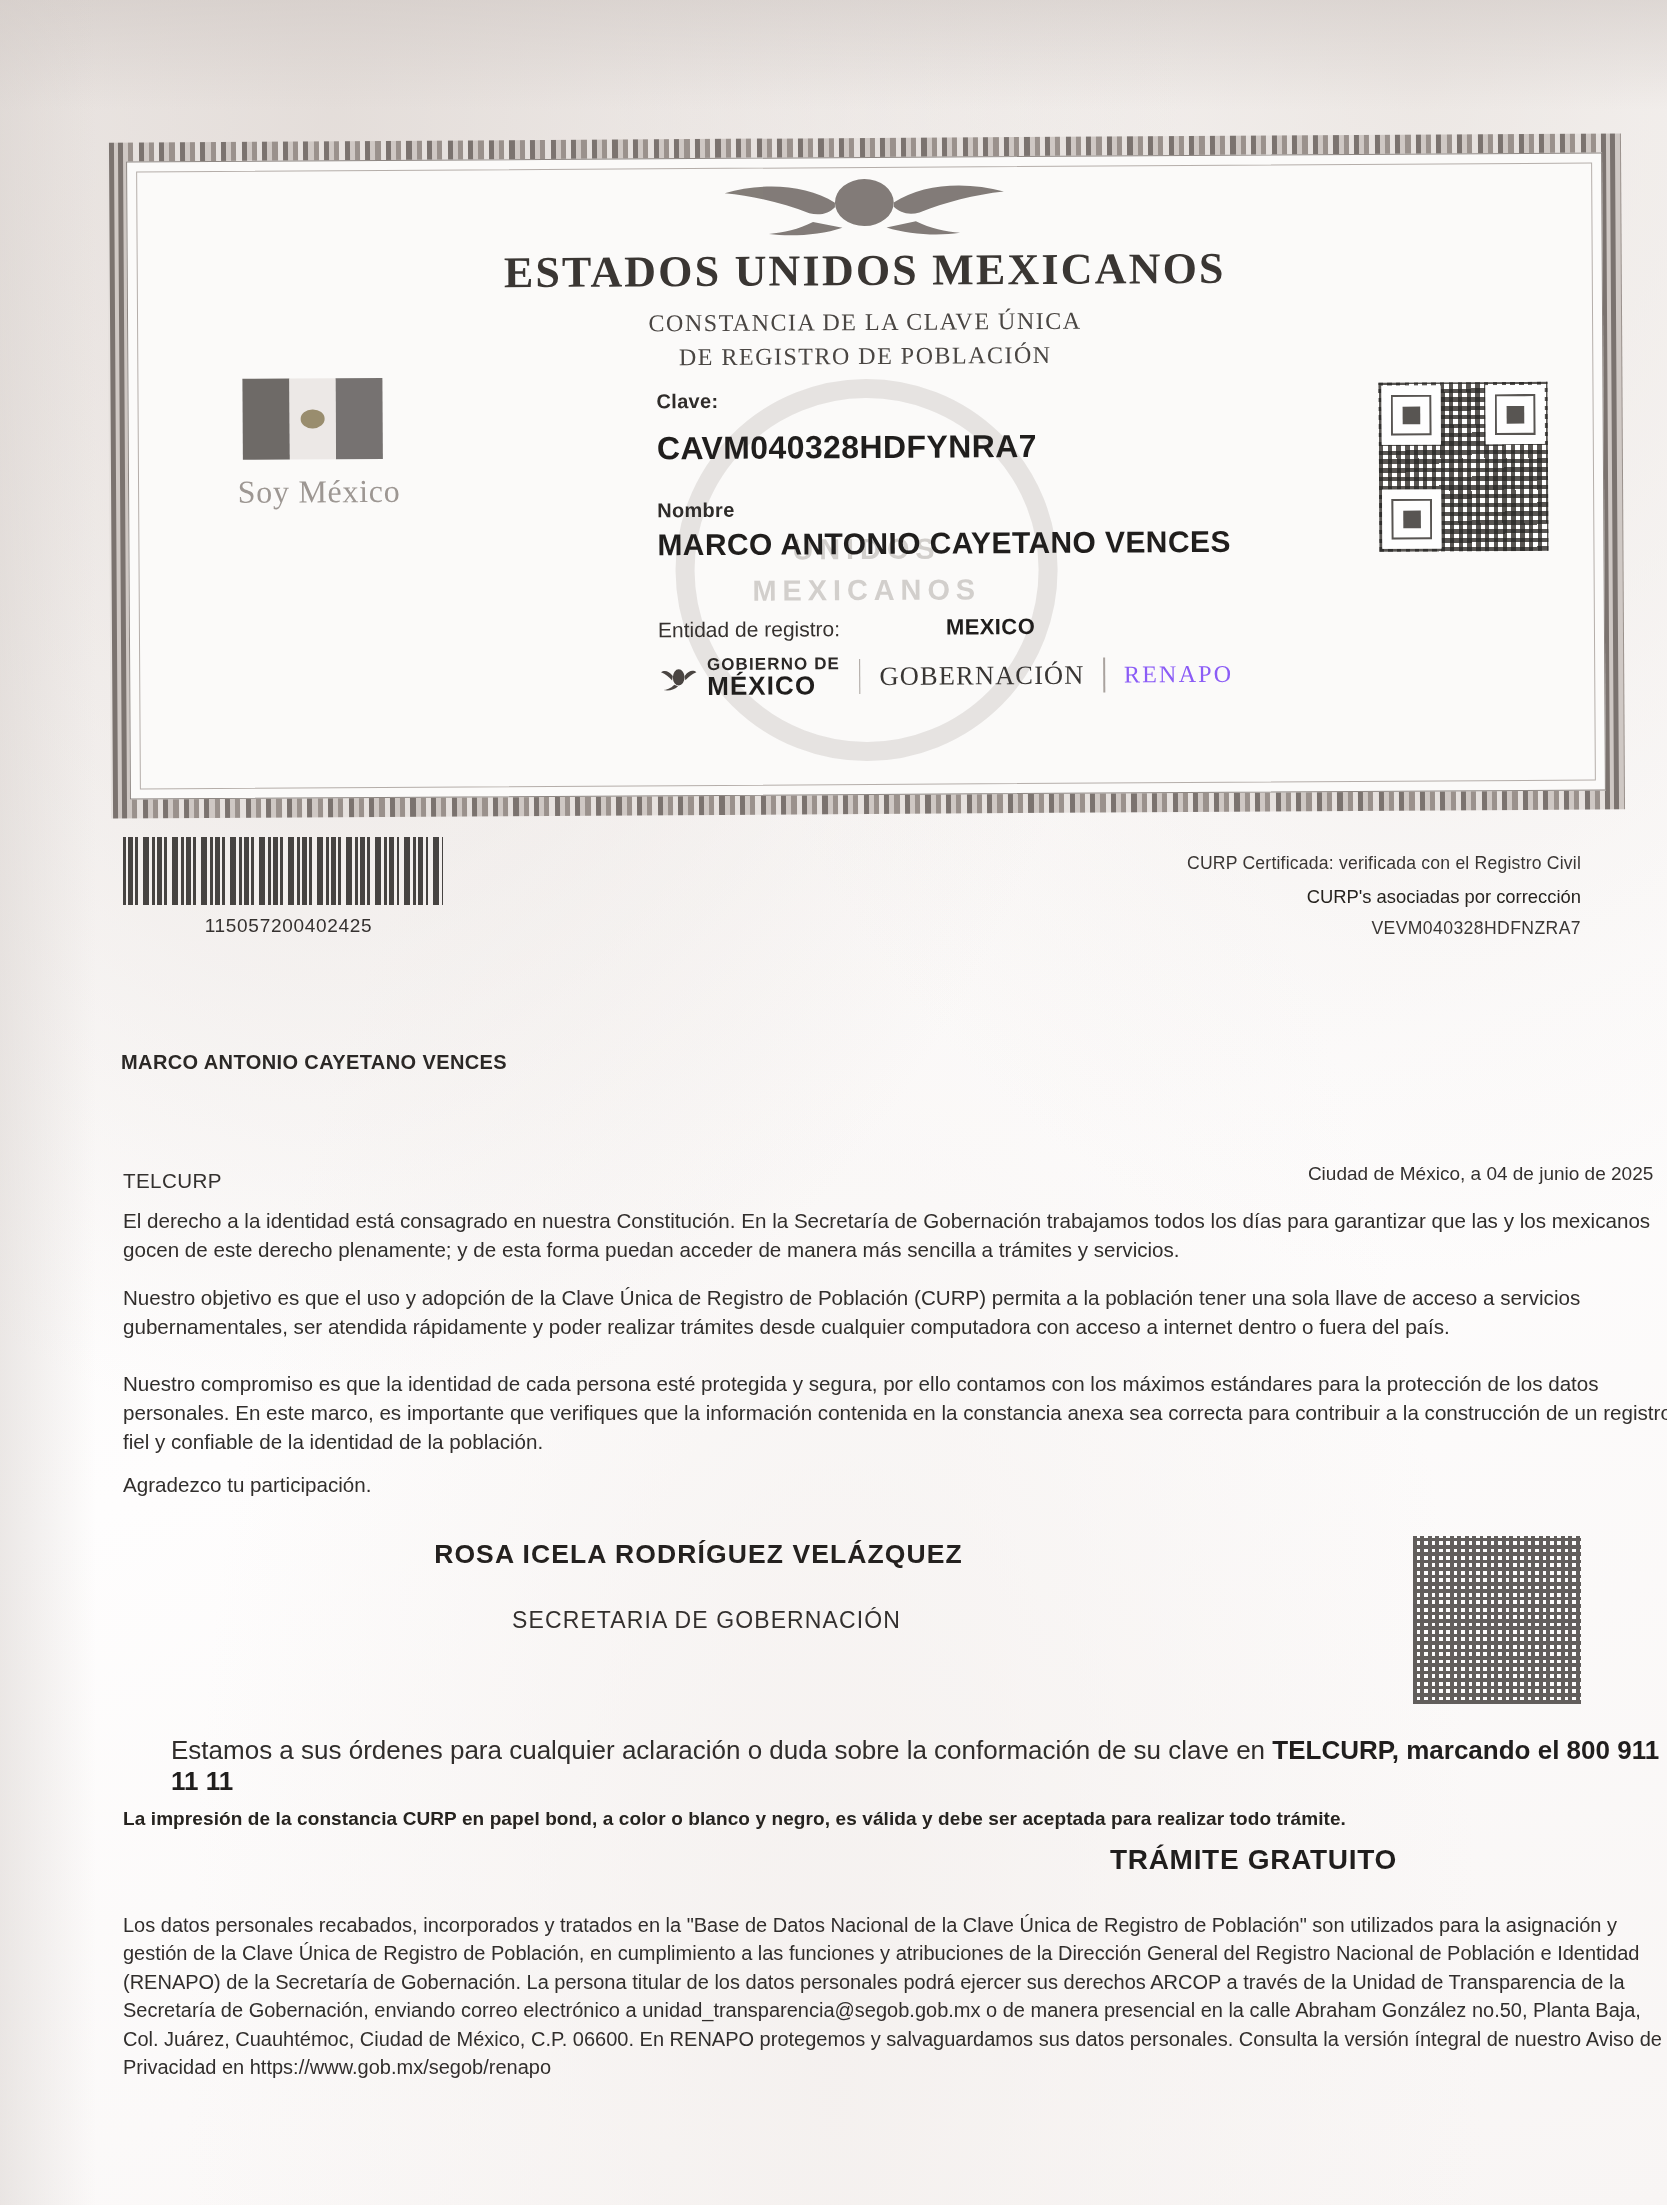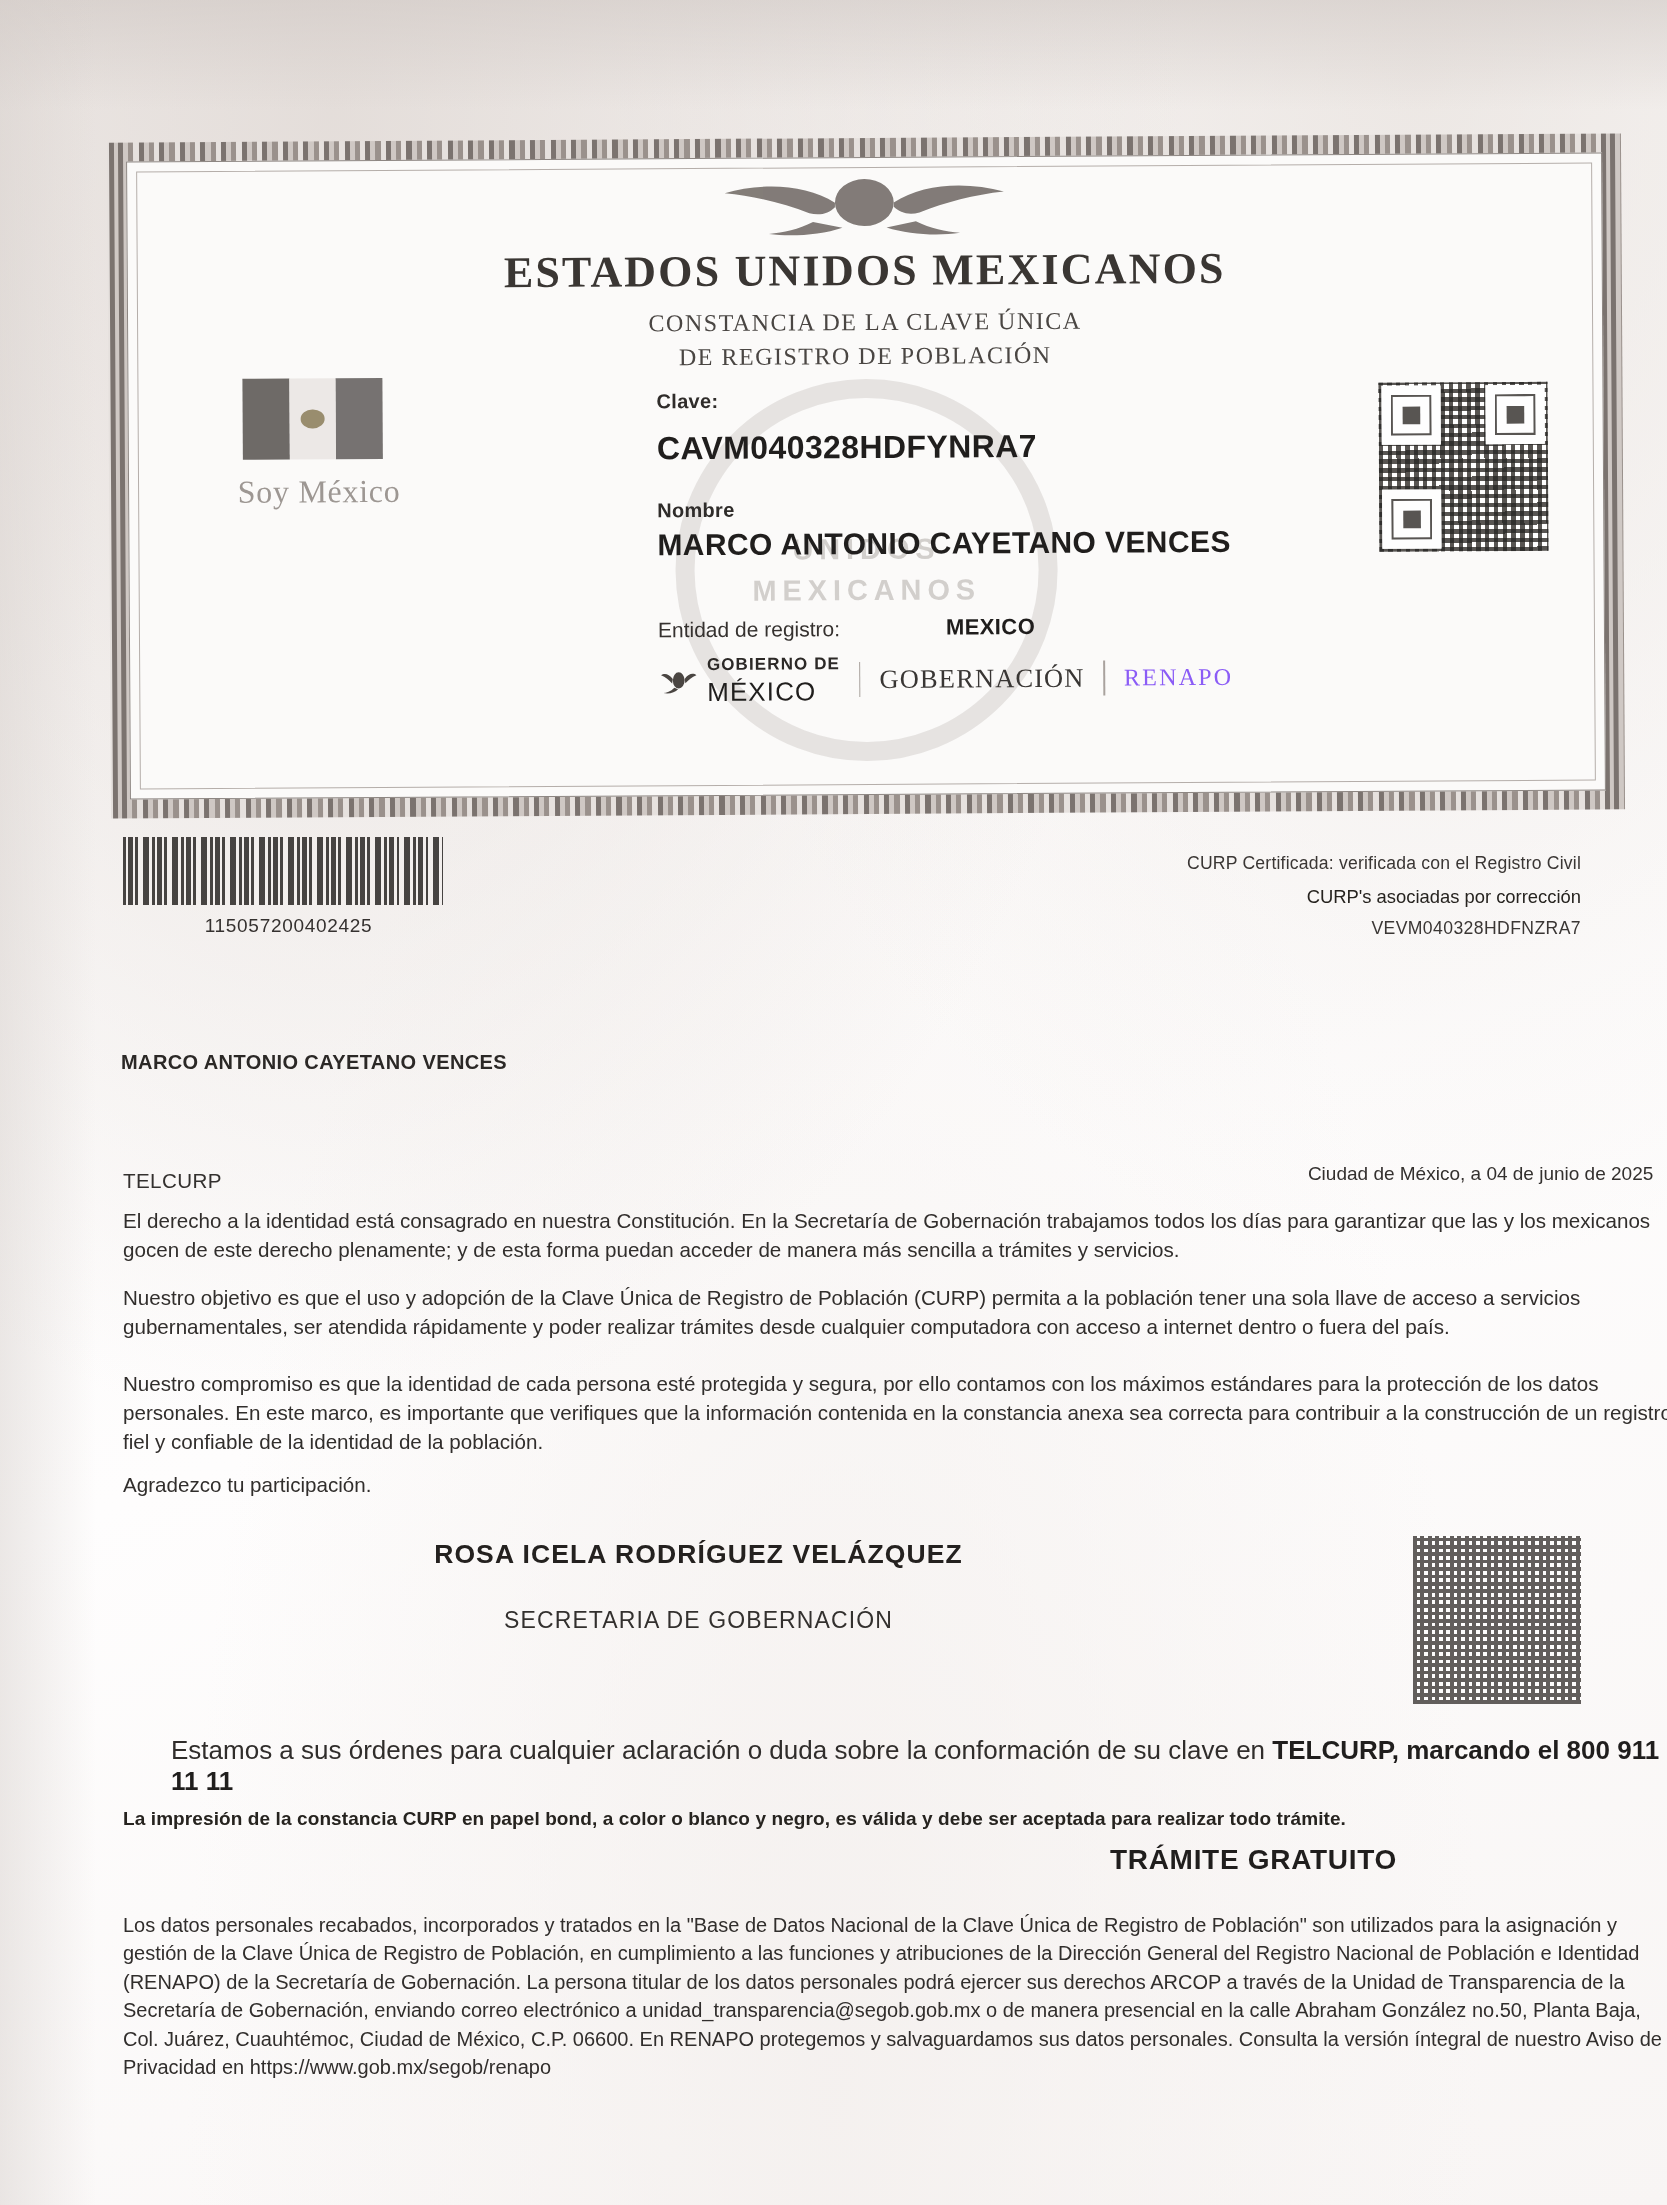--- a/index.html
+++ b/index.html
@@ -254,25 +254,24 @@
   .logo-gob .txt { line-height: 1.0; }
   .logo-gob .txt .small {
     font-size: 17px;
     font-weight: bold;
     letter-spacing: 1.1px;
     color: #2c2927;
     display: block;
   }
   .logo-gob .txt .big {
     font-size: 26px;
-    font-weight: normal;
+    font-weight: bold;
     letter-spacing: 1.1px;
     color: #201e1d;
     display: block;
-    margin-top: 6px;
   }
   .divider-v {
     width: 1.5px;
     height: 35px;
     background: #a9a29e;
   }
   .logo-gobernacion {
     font-size: 26.5px;
     color: #393634;
     letter-spacing: 1.1px;
@@ -387,20 +386,21 @@
     color: #24211f;
   }
   .signer-role {
     position: absolute;
     left: 0; width: 1397px;
     text-align: center;
     top: 1607px;
     font-size: 23px;
     letter-spacing: 1.1px;
     color: #33302e;
+    padding-left: 8px;
   }
 
   .qr-sign {
     position: absolute;
     right: 87px;
     top: 1536px;
     width: 168px;
     height: 168px;
     background-color: #fff;
     background-image:

